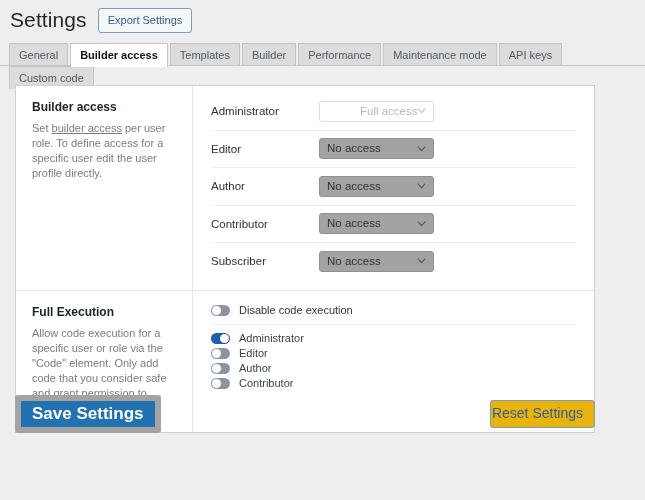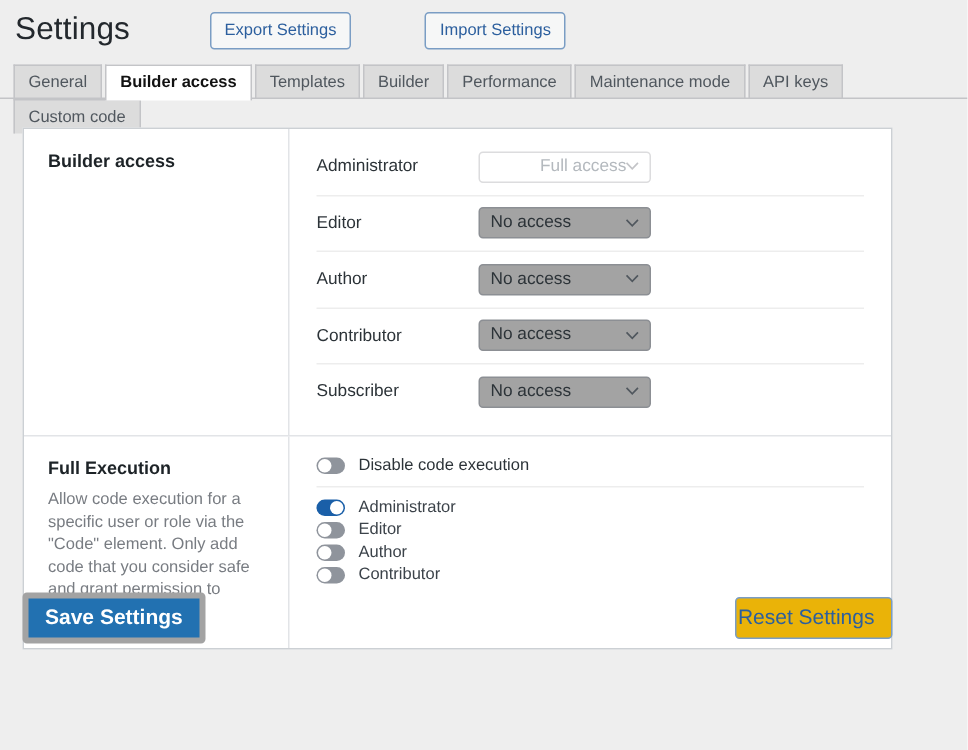--- a/index.html
+++ b/index.html
@@ -17,40 +17,39 @@
     overflow: hidden;
     position: relative;
   }
 
   
   .header {
     display: flex;
     align-items: center;
     padding: 6px 0 0 10px;
     height: 28px;
-    gap: 42px;
   }
   .page-title {
     font-size: 21px;
     font-weight: 400;
     color: #23282d;
     line-height: 26px;
     margin: 0 11px 0 0;
     letter-spacing: 0.1px;
   }
   .hdr-btn {
     display: inline-block;
     background: #f6f7f7;
     border: 1px solid #7a9dc4;
     border-radius: 3px;
     color: #2c5f9e;
     font-size: 11px;
     line-height: 12px;
     padding: 5px 9px 6px 9px;
-    margin-right: 7px;
+    margin-right: 21px;
     cursor: pointer;
     white-space: nowrap;
     font-family: "Liberation Sans", sans-serif;
   }
 
   
   .tabs {
     position: relative;
     margin: 9px 0 0 8px;
     height: 23px;
@@ -241,24 +240,24 @@
     position: absolute;
     left: 15px;
     top: 395px;
     width: 580px;
     display: flex;
     align-items: center;
     justify-content: space-between;
   }
   .btn-primary {
     background: #2271b1;
-    border: 4px solid #a3a3a3;
+    border: 6px solid #a3a3a3;
     border-radius: 3px;
     color: #ffffff;
-    font-size: 14px;
+    font-size: 17px;
     font-weight: bold;
     line-height: 13px;
     padding: 6px 11px 7px 11px;
     cursor: pointer;
     font-family: "Liberation Sans", sans-serif;
   }
   .btn-secondary {
     background: #eab308;
     border: 1px solid #7a9dc4;
     border-radius: 3px;
@@ -269,33 +268,33 @@
     cursor: pointer;
     font-family: "Liberation Sans", sans-serif;
   }
 </style>
 </head>
 <body>
 
 <div class="header">
   <h1 class="page-title">Settings</h1>
   <button class="hdr-btn">Export Settings</button>
-  <button class="hdr-btn">Import Settings</button>
 </div>
 
 <div class="tabs">
   <div class="tab">General</div><div class="tab active">Builder access</div><div class="tab">Templates</div><div class="tab">Builder</div><div class="tab">Performance</div><div class="tab">Maintenance mode</div><div class="tab">API keys</div><div class="tab">Custom code</div>
   <div class="tabs-underline"></div>
 </div>
 
 <div class="card">
 
   <div class="section">
     <div class="sec-left">
       <div class="sec-title">Builder access</div>
+      <p class="sec-desc"><span>Set </span><span class="ul">builder access</span><span> per user role. To define access for a specific user edit the user profile directly.</span></p>
     </div>
     <div class="sec-right">
 
       <div class="role-row">
         <div class="role-label">Administrator</div>
         <div class="select disabled">
           <span>Full access</span>
           <span class="chev">
             <svg width="9" height="6" viewBox="0 0 9 6">
                 <path d="M0.7 0.6 L4.5 4.6 L8.3 0.6" fill="none" stroke="#c3c4c7" stroke-width="1.1"></path>

